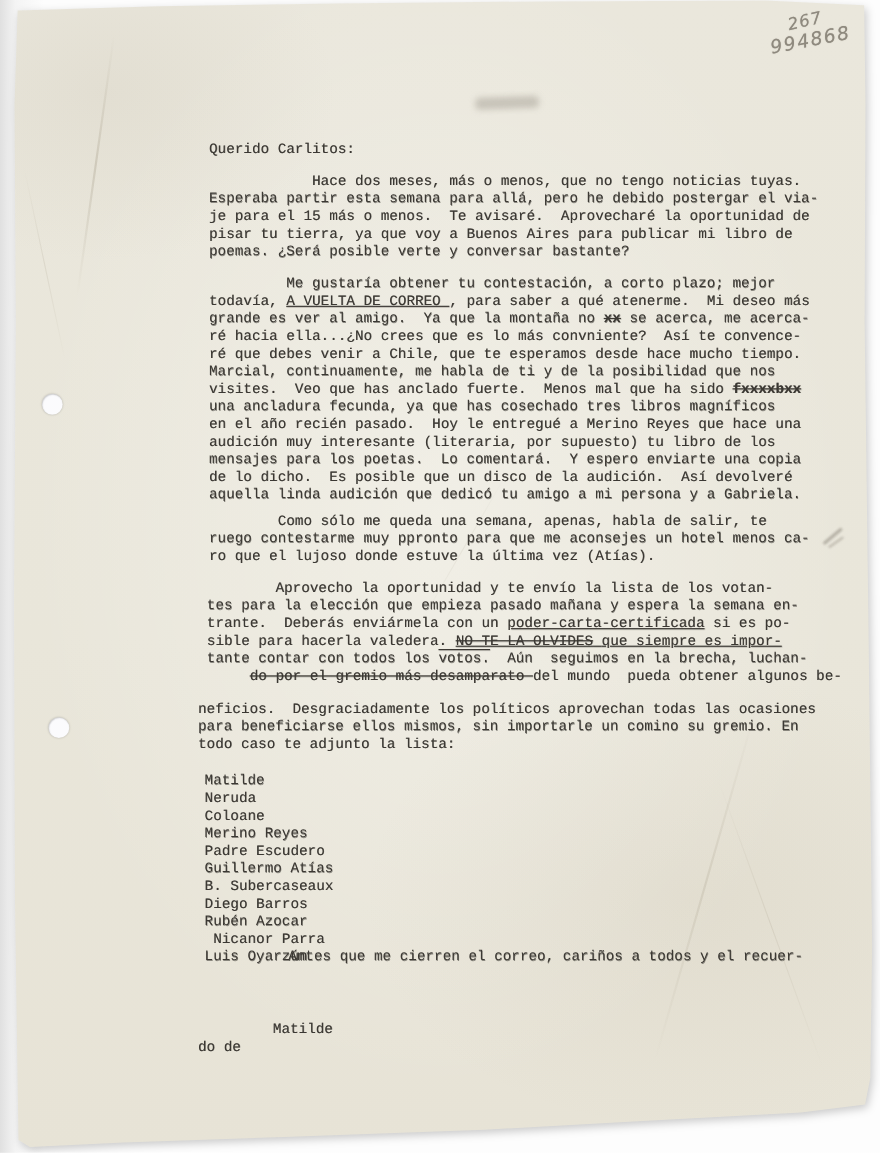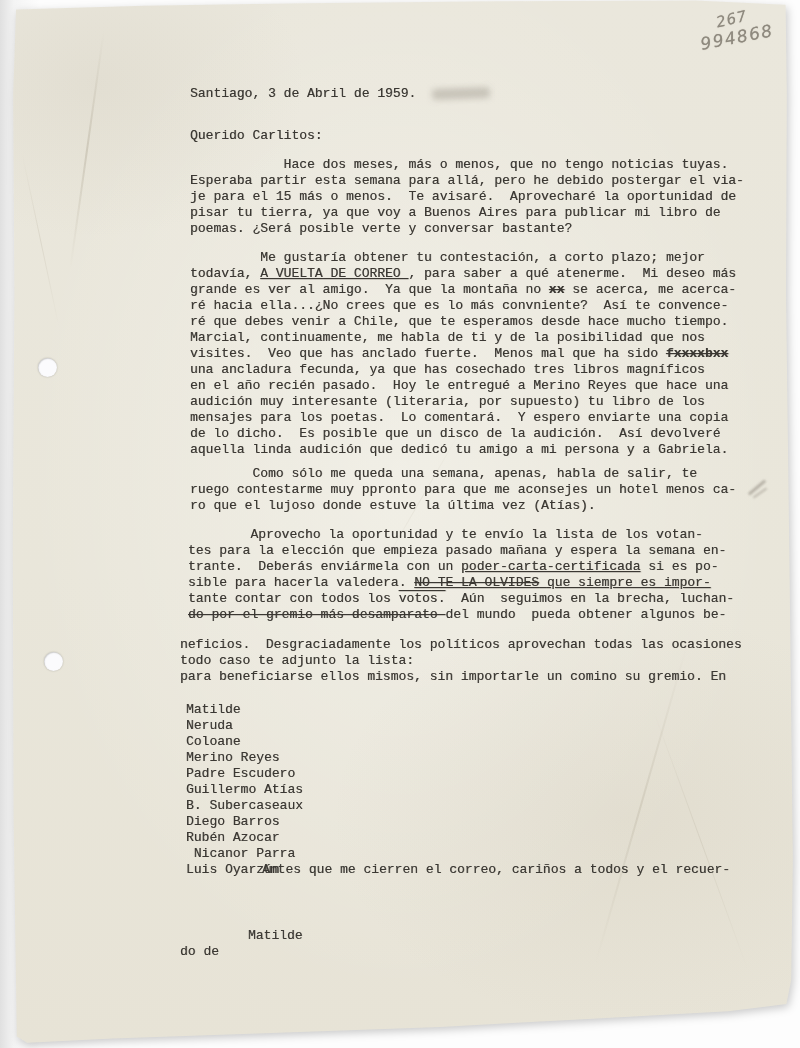--- a/index.html
+++ b/index.html
@@ -26,21 +26,21 @@
   .crease{position:absolute;background:linear-gradient(180deg,rgba(150,140,118,0.0),rgba(150,140,118,0.28),rgba(150,140,118,0.0));}
   .typed{
     font-family:"Liberation Mono","DejaVu Sans Mono",monospace;
     font-size:13px;line-height:16px;color:#3b3833;
     white-space:pre;letter-spacing:0px;
     text-shadow:0.4px 0.4px 0.6px rgba(59,56,51,0.55);
   }
   .block{position:absolute;}
   .line{height:16px;}
   .u{text-decoration:underline;}
-  .s{text-decoration:line-through;}
+  .s{text-decoration:line-through;margin-left:39px;}
   .su{text-decoration:underline line-through;margin-top:44px;}
   .bs{font-weight:bold;text-decoration:line-through;text-align:center;}
   .o{text-decoration:overline;}
   .hole{
     position:absolute;width:19px;height:19px;border-radius:50%;
     background:#fbfbfd;
     box-shadow:0 0 2px rgba(0,0,0,0.22), inset 0.6px 0.8px 1.2px rgba(0,0,0,0.18);
   }
   .pencil{
     font-family:"DejaVu Sans",sans-serif;font-style:italic;
@@ -74,28 +74,27 @@
     <div class="crease" style="left:700px;top:700px;width:1px;height:280px;transform:rotate(-20deg);opacity:.6;"></div>
     <div class="crease" style="left:420px;top:420px;width:1px;height:160px;transform:rotate(30deg);opacity:.4;"></div>
 
     <div class="pencil note-1">267</div>
     <div class="pencil note-2">994868</div>
 
     <div class="smudge"></div>
     <div class="pencil-mark"></div>
     <div class="pencil-mark2"></div>
 
-    <div class="block typed" style="left:190px;top:86px;">Santiago, 3 de Abril de 1959.</div>
     <div class="block typed" style="left:190px;top:128px;">Querido Carlitos:</div>
 
     <div class="block typed" style="left:190px;top:157px;"><div class="line"><span>            Hace dos meses, más o menos, que no tengo noticias tuyas.</span></div><div class="line"><span>Esperaba partir esta semana para allá, pero he debido postergar el via-</span></div><div class="line"><span>je para el 15 más o menos.  Te avisaré.  Aprovecharé la oportunidad de</span></div><div class="line"><span>pisar tu tierra, ya que voy a Buenos Aires para publicar mi libro de</span></div><div class="line"><span>poemas. ¿Será posible verte y conversar bastante?</span></div></div>
     <div class="block typed" style="left:190px;top:250px;"><div class="line"><span>         Me gustaría obtener tu contestación, a corto plazo; mejor</span></div><div class="line"><span>todavía, </span><span class="u">A VUELTA DE CORREO </span><span>, para saber a qué atenerme.  Mi deseo más</span></div><div class="line"><span>grande es ver al amigo.  Ya que la montaña no </span><span class="bs">xx</span><span> se acerca, me acerca-</span></div><div class="line"><span>ré hacia ella...¿No crees que es lo más convniente?  Así te convence-</span></div><div class="line"><span>ré que debes venir a Chile, que te esperamos desde hace mucho tiempo.</span></div><div class="line"><span>Marcial, continuamente, me habla de ti y de la posibilidad que nos</span></div><div class="line"><span>visites.  Veo que has anclado fuerte.  Menos mal que ha sido </span><span class="bs">fxxxxbxx</span></div><div class="line"><span>una ancladura fecunda, ya que has cosechado tres libros magníficos</span></div><div class="line"><span>en el año recién pasado.  Hoy le entregué a Merino Reyes que hace una</span></div><div class="line"><span>audición muy interesante (literaria, por supuesto) tu libro de los</span></div><div class="line"><span>mensajes para los poetas.  Lo comentará.  Y espero enviarte una copia</span></div><div class="line"><span>de lo dicho.  Es posible que un disco de la audición.  Así devolveré</span></div><div class="line"><span>aquella linda audición que dedicó tu amigo a mi persona y a Gabriela.</span></div></div>
     <div class="block typed" style="left:190px;top:466px;"><div class="line"><span>        Como sólo me queda una semana, apenas, habla de salir, te</span></div><div class="line"><span>ruego contestarme muy ppronto para que me aconsejes un hotel menos ca-</span></div><div class="line"><span>ro que el lujoso donde estuve la última vez (Atías).</span></div></div>
     <div class="block typed" style="left:188px;top:527px;"><div class="line"><span>        Aprovecho la oportunidad y te envío la lista de los votan-</span></div><div class="line"><span>tes para la elección que empieza pasado mañana y espera la semana en-</span></div><div class="line"><span>trante.  Deberás enviármela con un </span><span class="u">poder-carta-certificada</span><span> si es po-</span></div><div class="line"><span>sible para hacerla valedera. </span><span class="su">NO TE LA OLVIDES</span><span class="u"> </span><span class="u">que siempre es impor-</span></div><div class="line"><span>tante contar con todos los </span><span class="o">votos.</span><span>  Aún  seguimos en la brecha, luchan-</span></div><div class="line"><span class="s">do por el gremio más desamparato </span><span>del mundo  </span><span>pueda obtener algunos be-</span></div></div>
-    <div class="block typed" style="left:180px;top:637px;"><div class="line"><span>neficios.  Desgraciadamente los políticos aprovechan todas las ocasiones</span></div><div class="line"><span>todo caso te adjunto la lista:</span></div><div class="line"><span>para beneficiarse ellos mismos, sin importarle un comino su gremio. En</span></div></div>
+    <div class="block typed" style="left:180px;top:637px;"><div class="line"><span>neficios.  Desgraciadamente los políticos aprovechan todas las ocasiones</span></div><div class="line"><span>para beneficiarse ellos mismos, sin importarle un comino su gremio. En</span></div><div class="line"><span>todo caso te adjunto la lista:</span></div></div>
 
     <div class="block typed" style="left:186px;top:702px;"><div class="line"><span>Matilde</span></div><div class="line"><span>Neruda</span></div><div class="line"><span>Coloane</span></div><div class="line"><span>Merino Reyes</span></div><div class="line"><span>Padre Escudero</span></div><div class="line"><span>Guillermo Atías</span></div><div class="line"><span>B. Subercaseaux</span></div><div class="line"><span>Diego Barros</span></div><div class="line"><span>Rubén Azocar</span></div><div class="line"><span> Nicanor Parra</span></div><div class="line"><span>Luis Oyarzún</span></div></div>
 
     <div class="block typed" style="left:262px;top:862px;"><div class="line"><span>Antes que me cierren el correo, cariños a todos y el recuer-</span></div></div>
     <div class="block typed" style="left:180px;top:944px;">do de</div>
     <div class="block typed" style="left:248px;top:928px;">Matilde</div>
 
     <div class="hole" style="left:38px;top:358px;"></div>
     <div class="hole" style="left:44px;top:652px;"></div>
   </div>

